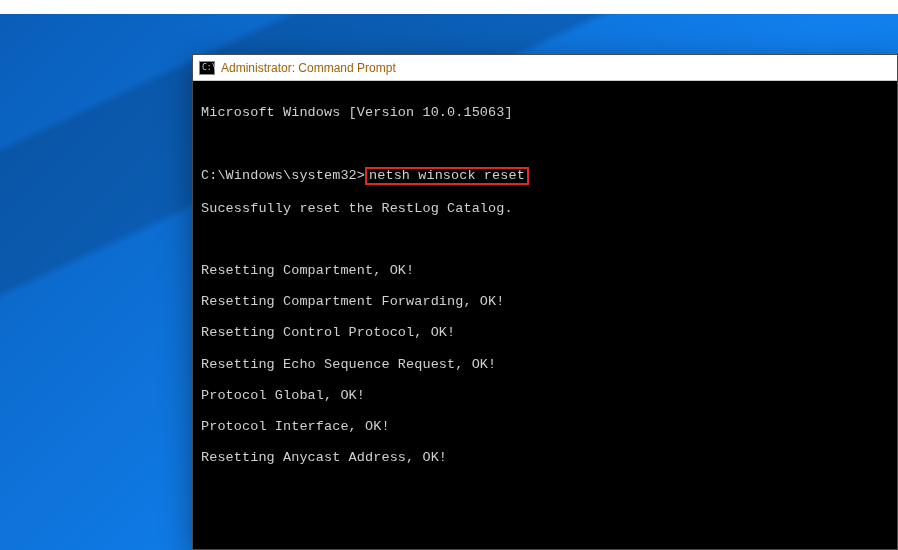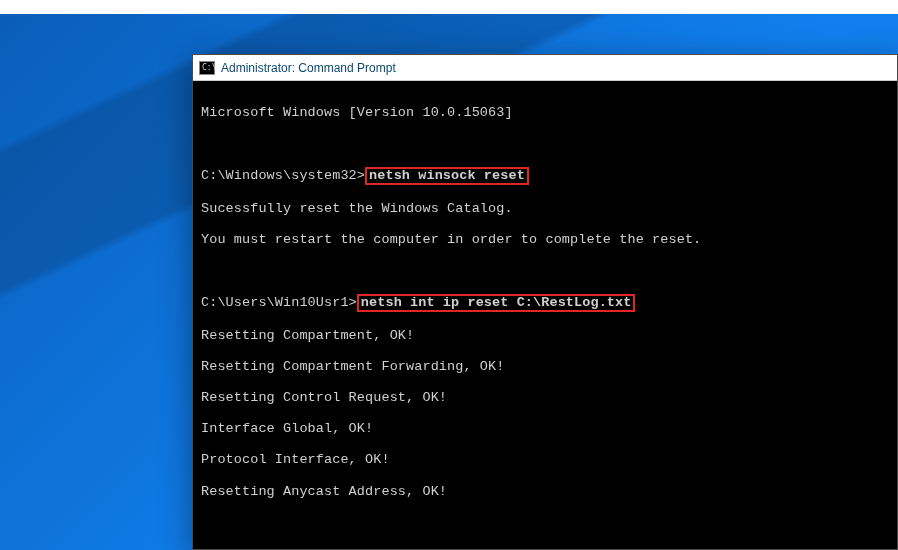--- a/index.html
+++ b/index.html
@@ -39,38 +39,37 @@
     gap: 6px;
     padding: 0 6px;
     border-bottom: 1px solid #ccc;
   }
   .titlebar .icon-wrap {
     width: 16px; height: 16px;
     display: flex; align-items: center; justify-content: center;
   }
   .titlebar .icon-wrap svg { display: block; }
   .titlebar .title {
-    font-size: 12px; color: #0c4a6e;
+    font-size: 12px; color: #a16207;
   }
   .term {
     padding: 8px 8px;
     font-family: Consolas, "Courier New", monospace;
     font-size: 13.5px;
     line-height: 15.6px;
     color: #d0d0d0;
     white-space: pre;
     letter-spacing: 0.1px;
   }
   .term .line { display: block; min-height: 15.6px; }
   .hl {
     border: 2px solid #e22525;
     padding: 0 2px;
     display: inline-block;
     line-height: 14px;
-    font-weight: bold;
   }
 </style>
 </head>
 <body>
 
 <div class="diag"></div>
 <div class="topstrip"></div>
 
 <div class="window">
   <div class="titlebar">
@@ -80,28 +79,27 @@
         <text x="3" y="10" font-size="8" fill="#ccc" font-family="Consolas,monospace">C:\</text>
       </svg>
     </span>
     <span class="title">Administrator: Command Prompt</span>
   </div>
 
   <div class="term">
 <span class="line">Microsoft Windows [Version 10.0.15063]</span>
 <span class="line"></span>
 <span class="line"><span>C:\Windows\system32&gt;</span><span class="hl">netsh winsock reset</span></span>
-<span class="line">Sucessfully reset the Windows Catalog.</span>
-<span class="line">You must restart the computer in order to complete the reset.</span>
+<span class="line">Sucessfully reset the RestLog Catalog.</span>
 <span class="line"></span>
-<span class="line"><span>C:\Users\Win10Usr1&gt;</span><span class="hl">netsh int ip reset C:\RestLog.txt</span></span>
 <span class="line">Resetting Compartment, OK!</span>
 <span class="line">Resetting Compartment Forwarding, OK!</span>
-<span class="line">Resetting Control Request, OK!</span>
-<span class="line">Interface Global, OK!</span>
+<span class="line">Resetting Control Protocol, OK!</span>
+<span class="line">Resetting Echo Sequence Request, OK!</span>
+<span class="line">Protocol Global, OK!</span>
 <span class="line">Protocol Interface, OK!</span>
 <span class="line">Resetting Anycast Address, OK!</span>
 
 
 
 
 
 
 
 

